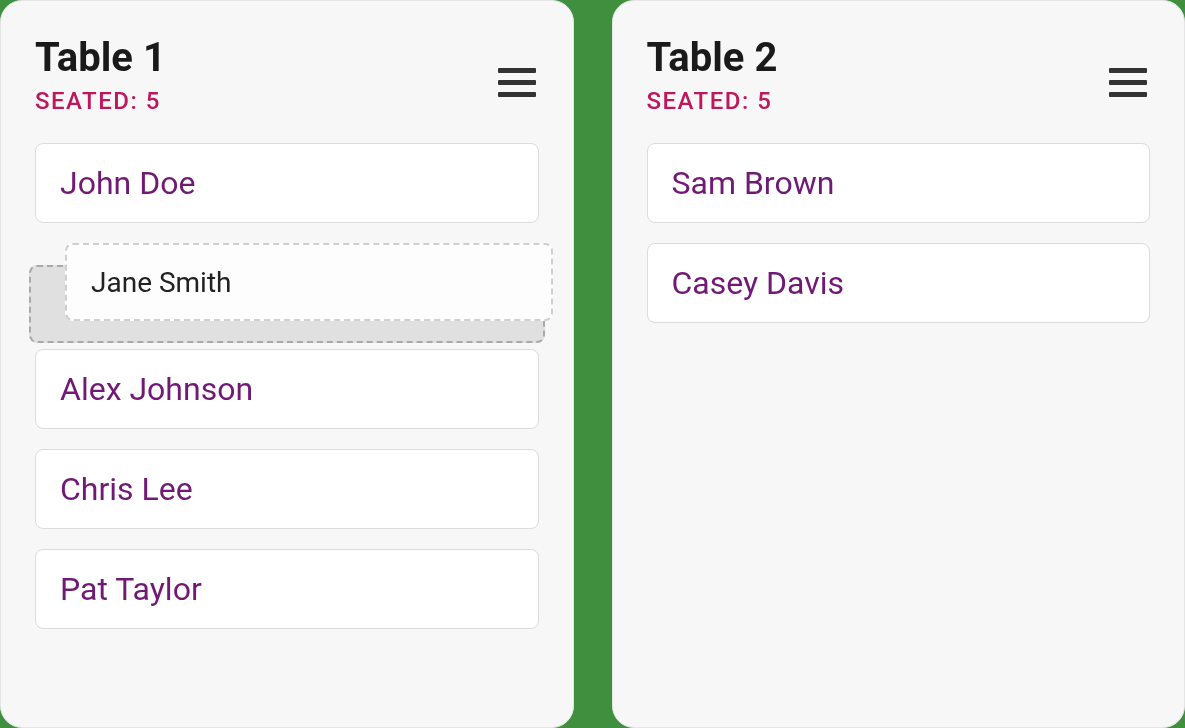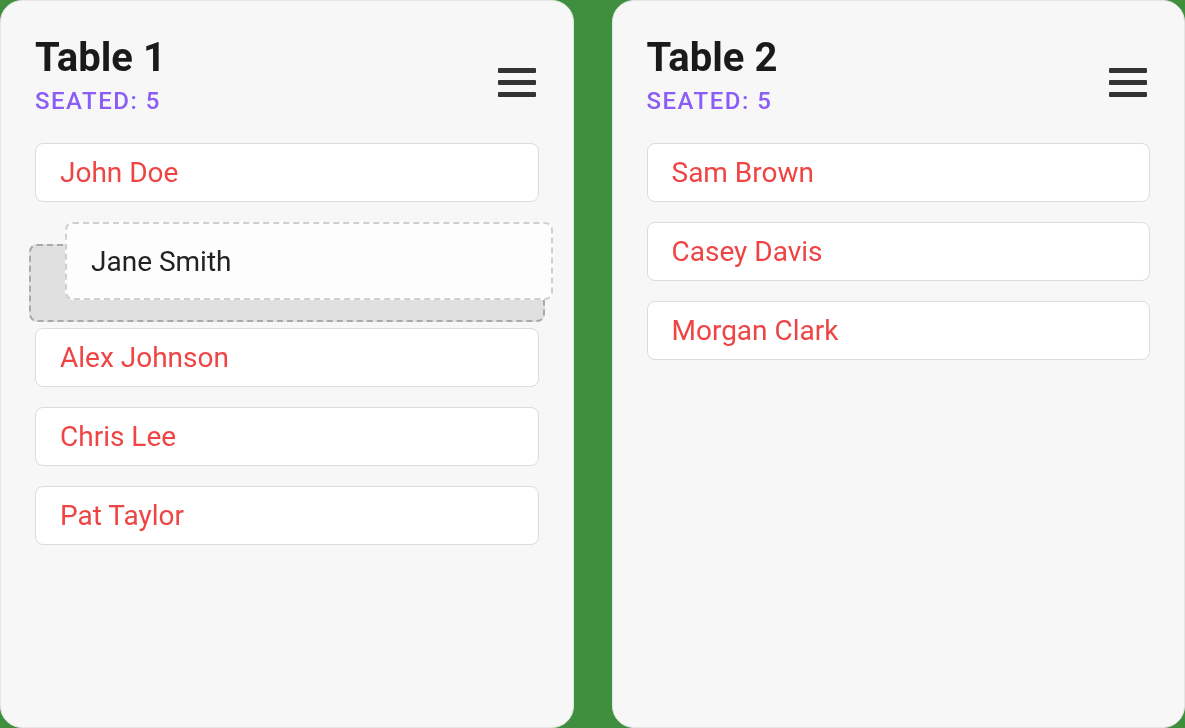--- a/index.html
+++ b/index.html
@@ -45,21 +45,21 @@
       font-size: 40px;
       font-weight: 700;
       color: #1a1a1a;
       line-height: 1.15;
       margin-bottom: 6px;
     }
     .seated-line {
       font-size: 24px;
       font-weight: 500;
       letter-spacing: 1.5px;
-      color: #8b5cf6;
+      color: #be185d;
       text-transform: uppercase;
     }
     .menu-button {
       margin-top: 30px;
       width: 44px;
       height: 36px;
       display: flex;
       align-items: center;
       justify-content: center;
       cursor: pointer;
@@ -70,24 +70,24 @@
     .guest-list {
       display: flex;
       flex-direction: column;
       gap: 20px;
       position: relative;
     }
     .guest-item {
       background: #ffffff;
       border: 1px solid #dcdcdc;
       border-radius: 8px;
-      padding: 12px 24px;
-      font-size: 28px;
+      padding: 20px 24px;
+      font-size: 32px;
       font-weight: 400;
-      color: #ef4444;
+      color: #701a75;
       cursor: grab;
       position: relative;
     }
     
     .drag-placeholder {
       position: relative;
       height: 78px;
     }
     .placeholder-back {
       position: absolute;
@@ -161,17 +161,16 @@
         <svg width="38" height="30" viewBox="0 0 38 30">
           <rect x="0" y="0" width="38" height="5" rx="1" fill="#333"></rect>
           <rect x="0" y="12" width="38" height="5" rx="1" fill="#333"></rect>
           <rect x="0" y="24" width="38" height="5" rx="1" fill="#333"></rect>
         </svg>
       </div>
     </div>
     <div class="guest-list">
       <div class="guest-item">Sam Brown</div>
       <div class="guest-item">Casey Davis</div>
-      <div class="guest-item">Morgan Clark</div>
     </div>
   </div>
 
 </div>
 
 </body></html>

